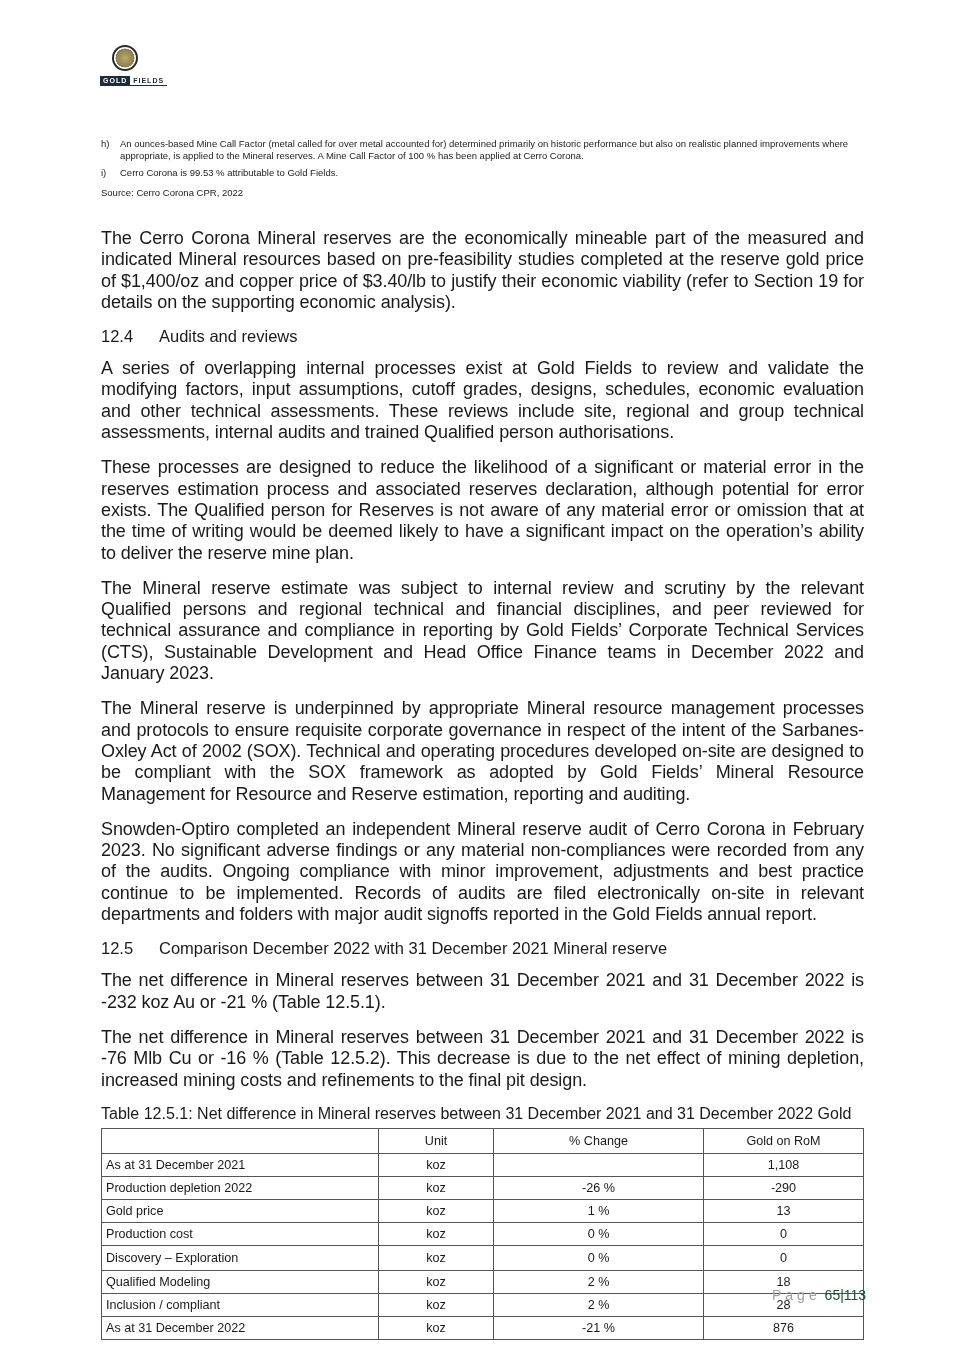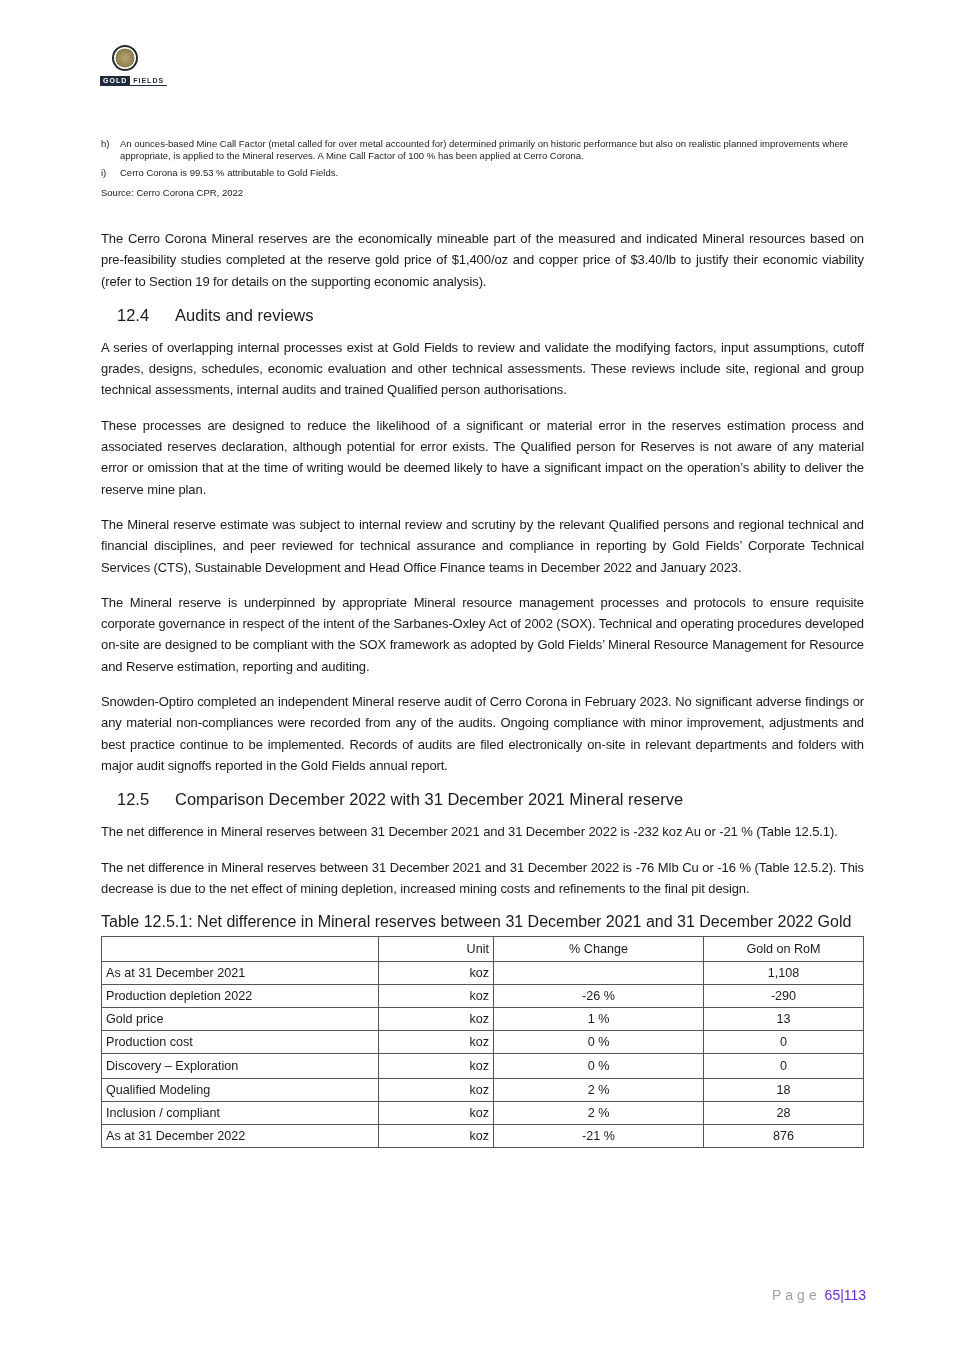--- a/index.html
+++ b/index.html
@@ -10,36 +10,36 @@
                border: 2px solid #2b2b2b; background: radial-gradient(circle, #b9a772 0%, #8b7d4e 60%, #ffffff 62%); box-sizing: border-box; }
   .logo-text { position: absolute; left: 0; top: 31px; font-size: 7px; font-weight: bold; letter-spacing: 1px; display: flex; }
   .logo-gold { background: #1e2b3c; color: #fff; padding: 1px 3px; }
   .logo-fields { color: #1e2b3c; padding: 1px 3px; border-bottom: 1px solid #1e2b3c; }
 
   .content { position: absolute; left: 101px; top: 138px; width: 763px; }
   .notes { font-size: 9.5px; line-height: 12px; color: #222; }
   .note { display: flex; margin-bottom: 5px; }
   .note-key { width: 19px; flex: none; }
   .source { font-size: 9.5px; margin-top: 8px; margin-bottom: 30px; }
-  p.body { font-size: 13px; line-height: 21.3px; text-align: justify; margin: 0 0 14px 0; letter-spacing: -0.1px; }
-  h2 { font-size: 16.5px; font-weight: normal; margin: 0 0 12px 16px; display: flex; }
+  p.body { font-size: 18px; line-height: 21.3px; text-align: justify; margin: 0 0 14px 0; letter-spacing: -0.1px; }
+  h2 { font-size: 16.5px; font-weight: normal; margin: 0 0 12px 0; display: flex; }
   h2 .num { width: 58px; flex: none; }
   .caption { font-size: 16px; margin: 8px 0 5px 0; }
 
   table { width: 763px; border-collapse: collapse; font-size: 12.6px; }
   td, th { border: 1px solid #555; height: 22px; padding: 0 4px; font-weight: normal; }
   th { height: 24px; }
   .c0 { width: 268px; text-align: left; margin-left: 33px; }
-  .c1 { width: 106px; text-align: right; }
+  .c1 { width: 106px; text-align: center; }
   .c2 { width: 201px; text-align: center; }
   .c3 { text-align: center; }
 
   .footer { position: absolute; left: 772px; top: 1287px; font-size: 14px; }
   .footer .page-word { color: #9aa3ad; letter-spacing: 4px; }
-  .footer .num { color: #6d28d9; }
+  .footer .num { color: #14532d; }
 </style>
 </head>
 <body>
 
 <div class="logo">
   <div class="logo-seal"></div>
   <div class="logo-text">
     <span class="logo-gold">GOLD</span>
     <span class="logo-fields">FIELDS</span>
   </div>

